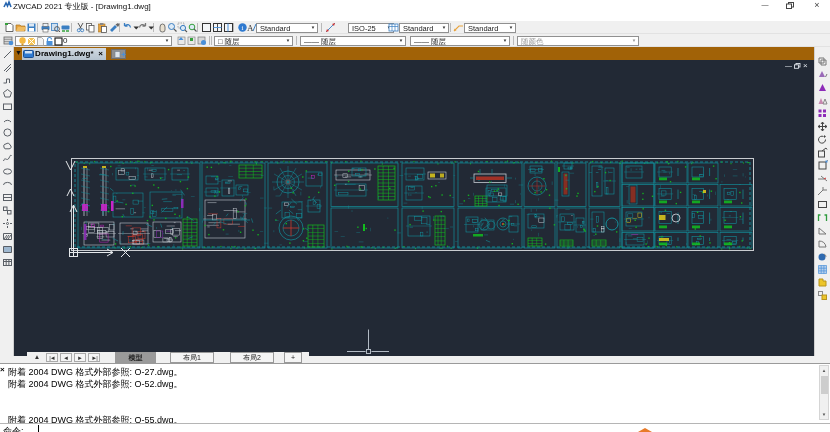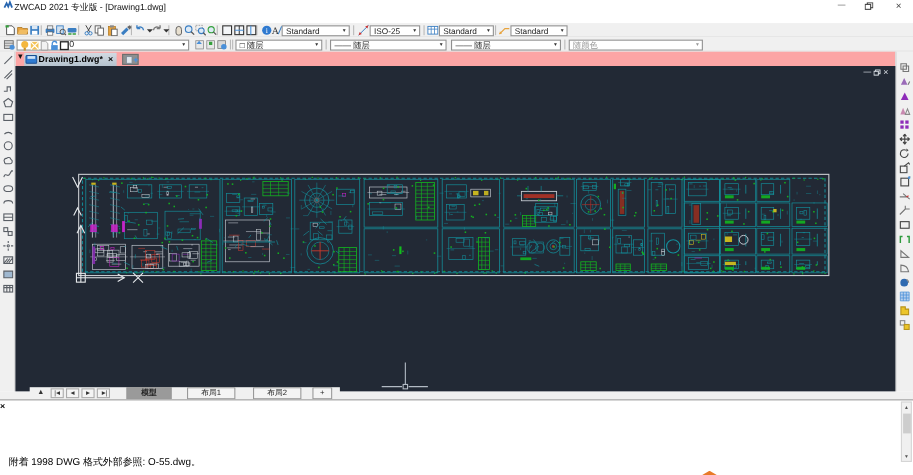--- a/index.html
+++ b/index.html
@@ -13,21 +13,21 @@
 #menu{left:0;top:11px;width:830px;height:10px;background:#f0f0f0;font-size:7.5px;color:#1a1a1a}
 #menu span{position:absolute;top:0.5px}
 
 .tbar{left:0;width:830px;height:13px;background:#f0f0f0;border-bottom:1px solid #e2e2e2}
 #tb1{top:21px}#tb2{top:34px}
 .sep{position:absolute;top:2px;width:1px;height:9px;background:#b9b9b9}
 .combo{position:absolute;top:1.5px;height:10px;background:#fff;border:1px solid #909090;font-size:7.5px;font-family:"Liberation Sans",sans-serif;color:#222;line-height:9px;padding-left:3px;z-index:1}
 .combo .da{position:absolute;right:0px;top:0px;width:8px;height:8px;font-size:4.5px;color:#333;text-align:center;line-height:8px}
 .ic{position:absolute;top:1px;width:11px;height:11px;z-index:3}
 
-#tabbar{left:14px;top:47px;width:800px;height:13px;background:#fca5a5}
+#tabbar{left:14px;top:47px;width:800px;height:13px;background:#a16207}
 #dtab{position:absolute;left:8px;top:1px;width:84px;height:12px;background:linear-gradient(#d2dae2,#b6c3cf);color:#000;font-size:8px;font-weight:bold;letter-spacing:0.1px;line-height:12px}
 #plus{position:absolute;left:97px;top:2px;width:15px;height:10px;background:#8f8f8f;border:1px solid #6e6e6e}
 
 #lrail{left:0;top:47px;width:14px;height:308.5px;background:#f0f0f0;border-right:1px solid #d0d0d0}
 #rrail{left:814px;top:47px;width:16px;height:308.5px;background:#f0f0f0;border-left:1px solid #d0d0d0}
 
 #canvas{left:14px;top:60px;width:800px;height:295.5px;background:#222935;overflow:hidden}
 #mdi{position:absolute;right:5px;top:1px;width:24px;height:8px;color:#dde2e8;font-size:7px}
 
 #belowband{left:0;top:355.5px;width:830px;height:7.5px;background:#f0f0f0}
@@ -172,21 +172,21 @@
       </svg>
   <div class="sep" style="left:36.5px"></div>
   <div class="sep" style="left:71px"></div>
   <div class="sep" style="left:118.5px"></div>
   <div class="sep" style="left:152.5px"></div>
   <div class="sep" style="left:197px"></div>
   <div class="sep" style="left:233px"></div>
 
   <div class="combo" style="left:256px;width:62px">Standard<span class="da">▼</span></div>
   <div class="sep" style="left:321px"></div>
-  <div class="combo" style="left:336px;width:46px">ISO-25<span class="da">▼</span></div>
+  <div class="combo" style="left:348px;width:46px">ISO-25<span class="da">▼</span></div>
   <div class="sep" style="left:385px"></div>
   <div class="combo" style="left:399px;width:50px">Standard<span class="da">▼</span></div>
   <div class="sep" style="left:450px"></div>
   <div class="combo" style="left:464px;width:52px">Standard<span class="da">▼</span></div>
 </div>
 
 <div id="tb2" class="tbar abs">
   <svg class="ic" style="left:3px;top:1px" width="11" height="11" viewBox="0 0 11 11">
         <rect x="1" y="2" width="8" height="7" fill="#d8d8d8" stroke="#666" stroke-width="0.8"></rect>
         <path d="M1 4.3 h8 M1 6.6 h8" stroke="#666" stroke-width="0.6"></path>
@@ -1437,24 +1437,30 @@
   <div class="lbtn" style="left:47px">►</div>
   <div class="lbtn" style="left:61px;letter-spacing:-1px">►|</div>
   <div class="ltab" style="left:88px;width:41px;background:#9a9a9a;font-weight:bold;padding:0">模型</div>
   <div class="ltab" style="left:143px;width:44px;padding:0">布局1</div>
   <div class="ltab" style="left:203px;width:44px;padding:0">布局2</div>
   <div class="ltab" style="left:257px;width:18px;padding:0">+</div>
 </div>
 
 <div id="cmd" class="abs">
   <span class="x">×</span>
-  <span class="cl" style="top:50px">附着 1998 DWG 格式外部参照: O-55.dwg。</span>
+  <span class="cl" style="top:2px">附着 2004 DWG 格式外部参照: O-27.dwg。</span>
+  <span class="cl" style="top:14px">附着 2004 DWG 格式外部参照: O-52.dwg。</span>
+  <span class="cl" style="top:50px">附着 2004 DWG 格式外部参照: O-55.dwg。</span>
   <div id="vsb">
         <div class="a" style="top:0;font-size:4.5px">▲</div>
         <div class="th"></div>
         <div class="a" style="bottom:0;font-size:4.5px">▼</div>
       </div>
 </div>
+<div id="cmdline">
+      <span>命令:</span>
+      <div class="caret"></div>
+    </div>
 <svg class="abs" style="left:638px;top:428px" width="14" height="4">
       <path d="M0 4 L7 0 L14 4 z" fill="#e87a28"></path>
     </svg>
 
 </div>
 
 </body></html>

